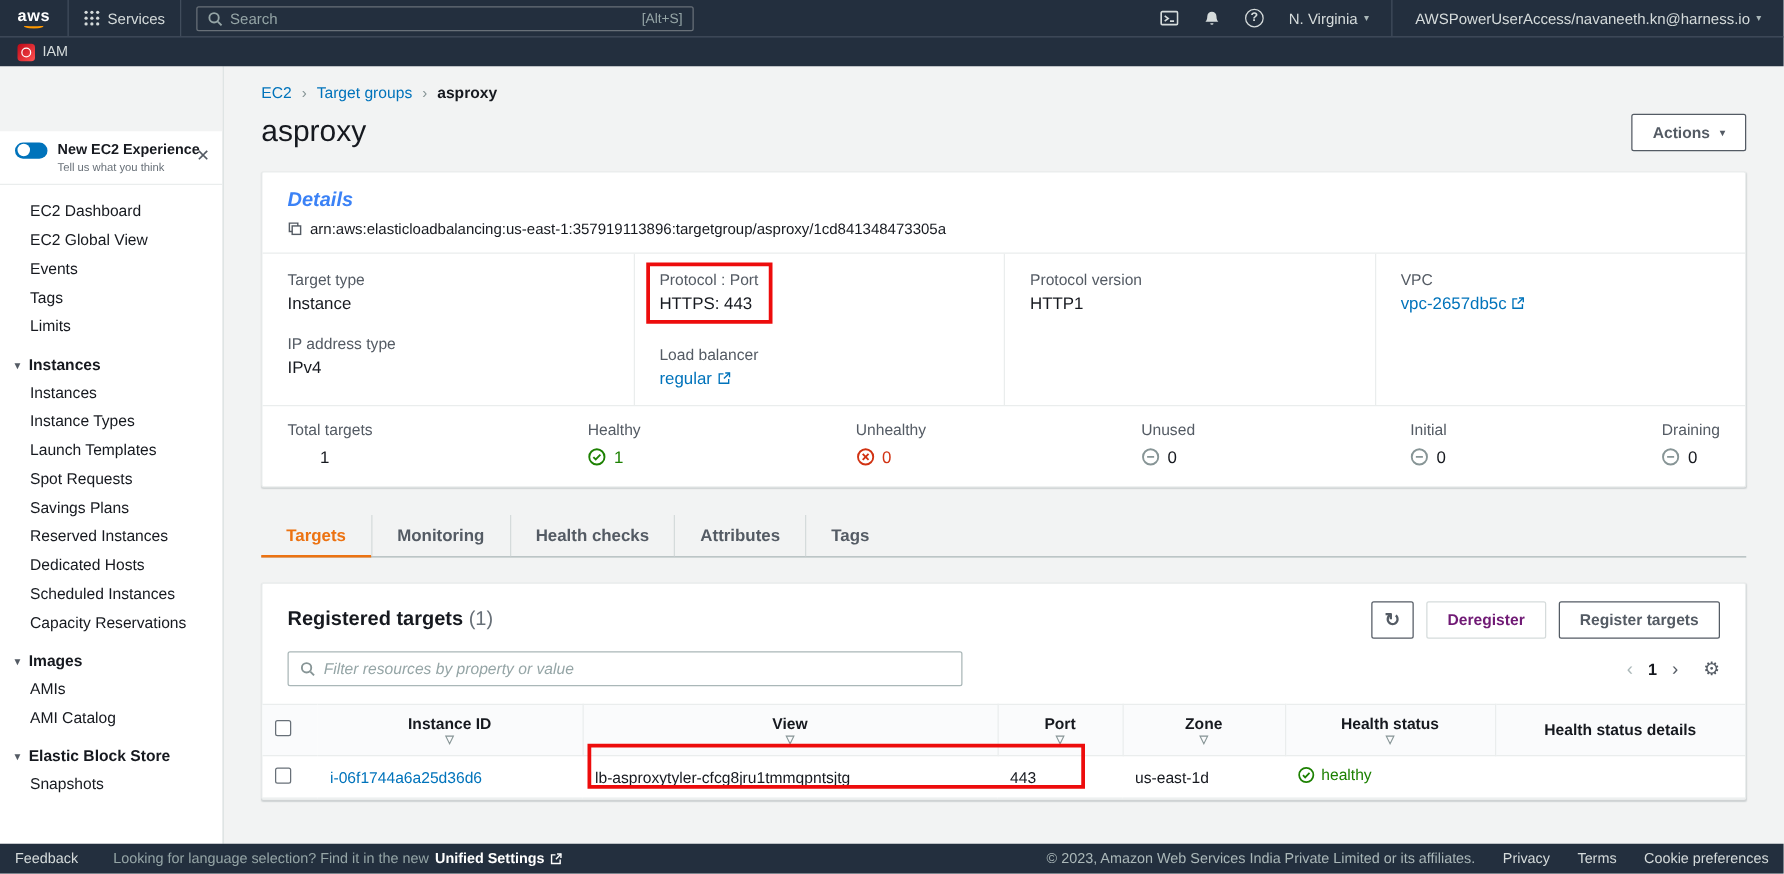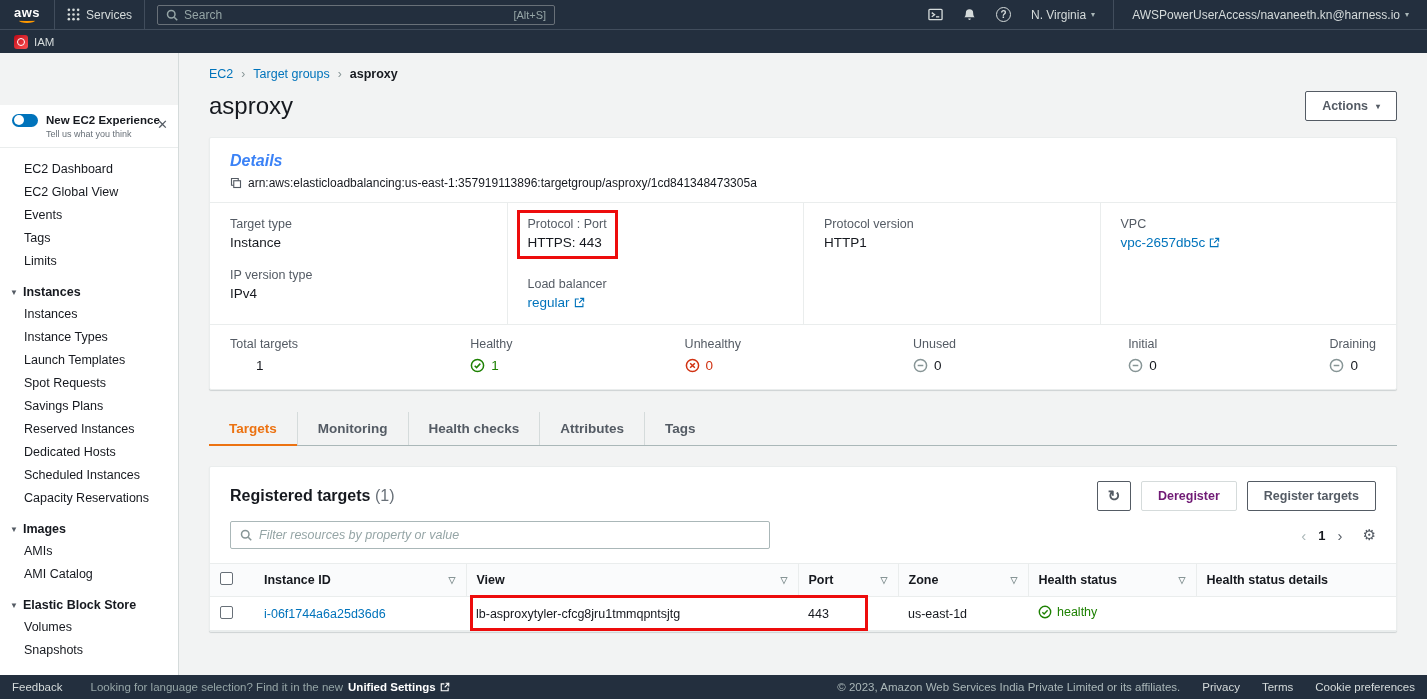--- a/index.html
+++ b/index.html
@@ -92,21 +92,21 @@
   .filterbox input { flex:1; border:none; outline:none; font-size:12.5px; font-family:inherit; color:#16191f; font-style:italic; }
   .filterbox input::placeholder { color:#95a5a6; font-style:italic; }
   .pager { display:flex; align-items:center; gap:12px; font-size:13px; color:#545b64; }
   .pg-chev { cursor:pointer; color:#aab7b8; font-size:15px; background:none; border:none; }
   .pg-chev.en { color:#545b64; }
   .pg-num { font-weight:bold; color:#16191f; cursor:pointer; }
   .pg-gear { font-size:15px; cursor:pointer; background:none; border:none; color:#545b64; margin-left:8px; }
 
   table.tt { width:100%; border-collapse:collapse; }
   .tt th { text-align:left; font-size:12.5px; font-weight:bold; color:#16191f; padding:8px 10px; background:#fafbfc; border-top:1px solid #eaeded; border-bottom:1px solid #eaeded; }
-  .tt th .thwrap { display:flex; align-items:center; justify-content:space-between; }
+  .tt th .thwrap { display:flex; align-items:center; justify-content:space-between;flex-direction:column; }
   .tt th.divider { border-right:1px solid #eaeded; }
   .sort { font-size:9px; color:#879596; cursor:pointer; }
   .tt td { font-size:12.5px; color:#16191f; padding:8px 10px; border-bottom:1px solid #eaeded; height:33px; }
   .cb { width:13px; height:13px; border:1px solid #687078; border-radius:2px; background:#fff; display:inline-block; cursor:pointer; }
   .health { display:inline-flex; align-items:center; gap:5px; color:#1d8102; }
 
   .overlay-redbox { position:absolute; left:260px; top:128px; width:398px; height:36px; border:3px solid #ed0c0c; pointer-events:none; z-index:5; }
 
   
   .footer { position:absolute; left:0; right:0; bottom:0; height:24px; background:#232f3e; display:flex; align-items:center; font-size:11.5px; color:#95a5a6; padding:0 12px; z-index:30; }
@@ -228,21 +228,20 @@
         <span class="tri">▼</span>
         <span>Images</span>
       </li>
       <li class="nav-item">AMIs</li>
       <li class="nav-item">AMI Catalog</li>
 
       <li class="nav-section">
         <span class="tri">▼</span>
         <span>Elastic Block Store</span>
       </li>
-      <li class="nav-item">Volumes</li>
       <li class="nav-item">Snapshots</li>
     </ul>
   </aside>
 
   <main class="main">
 
     <div class="breadcrumb">
       <a>EC2</a>
       <span class="bc-sep">›</span>
       <a>Target groups</a>
@@ -269,21 +268,21 @@
         </span>
         <span>arn:aws:elasticloadbalancing:us-east-1:357919113896:targetgroup/asproxy/1cd841348473305a</span>
       </div>
       <div class="fields">
         <div class="fcol">
           <div class="field">
             <div class="field-label">Target type</div>
             <div class="field-value">Instance</div>
           </div>
           <div class="field">
-            <div class="field-label">IP version type</div>
+            <div class="field-label">IP address type</div>
             <div class="field-value">IPv4</div>
           </div>
         </div>
         <div class="fcol">
           <div class="field">
             <div class="redbox-inline">
               <div class="field-label">Protocol : Port</div>
               <div class="field-value">HTTPS: 443</div>
             </div>
           </div>

